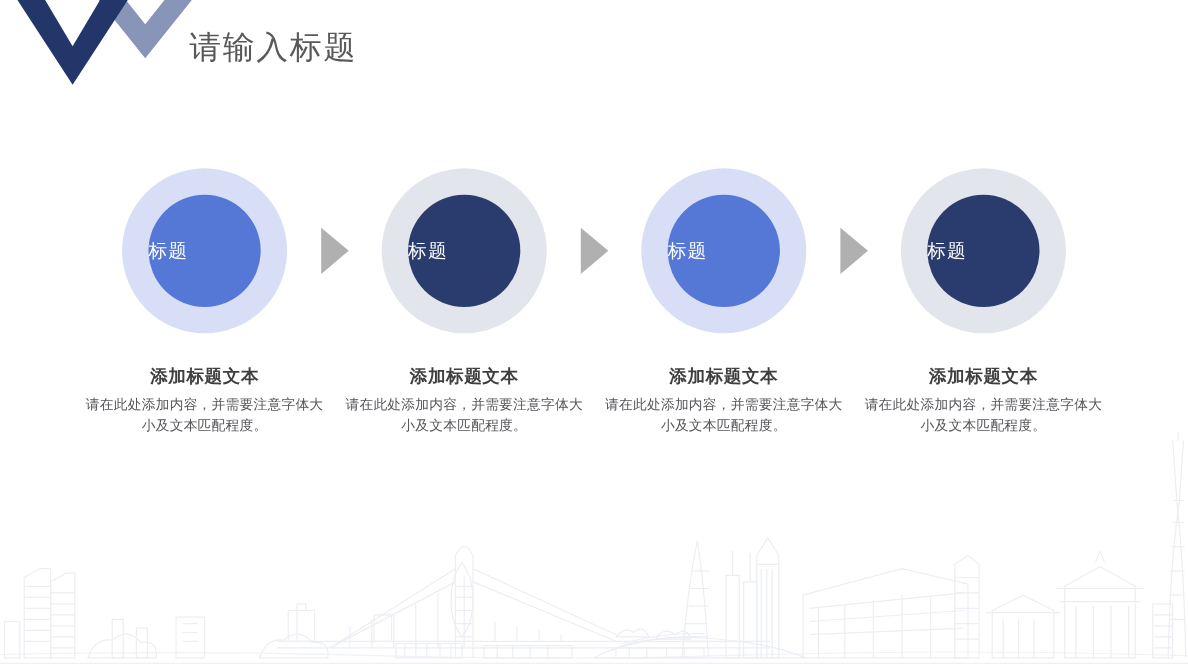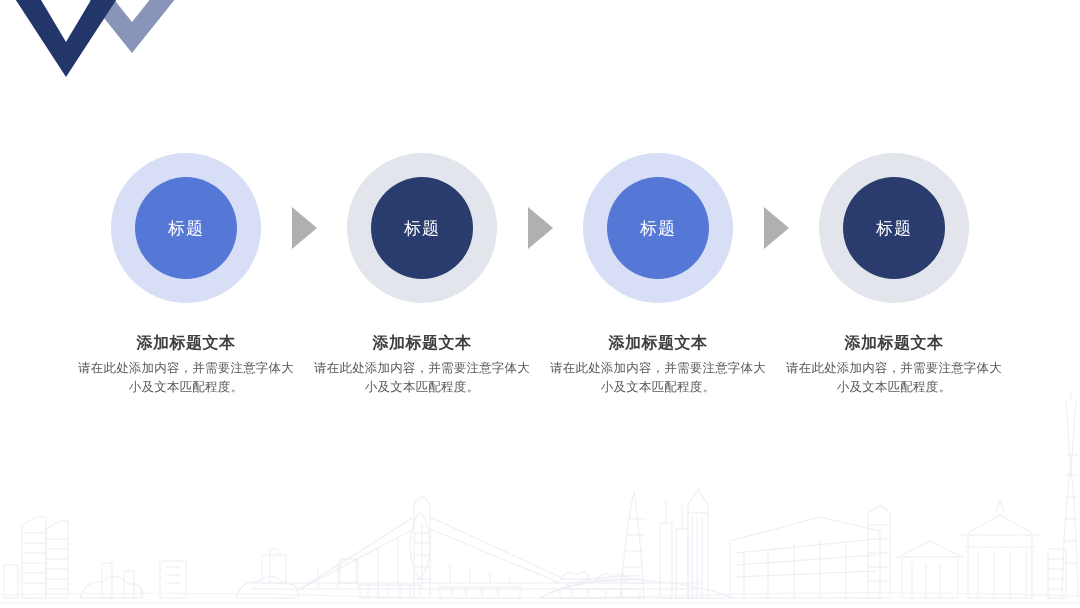--- a/index.html
+++ b/index.html
@@ -79,21 +79,20 @@
     align-items: center;
     justify-content: center;
     flex: 0 0 auto;
   }
   .step-inner {
     width: 102px;
     height: 102px;
     border-radius: 50%;
     display: flex;
     align-items: center;
-    justify-content: center;
   }
   .step-label {
     color: #ffffff;
     font-size: 17px;
     letter-spacing: 1px;
     line-height: 1;
   }
   .arrow {
     flex: 0 0 auto;
     width: 86px;
@@ -151,20 +150,21 @@
 
   <div class="header">
 
     <svg class="logo-mark" viewBox="0 0 180 92" aria-hidden="true">
 
       <polygon fill="#8894b8" points="64,-30 132,55 200,-30 175,-30 132,24 89,-30"></polygon>
 
       <polygon fill="#23366a" points="-5,-30 66,79 137,-30 110,-30 66,44 22,-30"></polygon>
     </svg>
 
+    <div class="slide-title" style="color: rgb(89, 89, 89);">请输入标题</div>
   </div>
 
   <div class="process">
 
     <div class="step" style="background: rgb(216, 222, 245);">
       <div class="step-inner" style="background: rgb(85, 119, 214);">
         <span class="step-label">标题</span>
       </div>
     </div>
 

